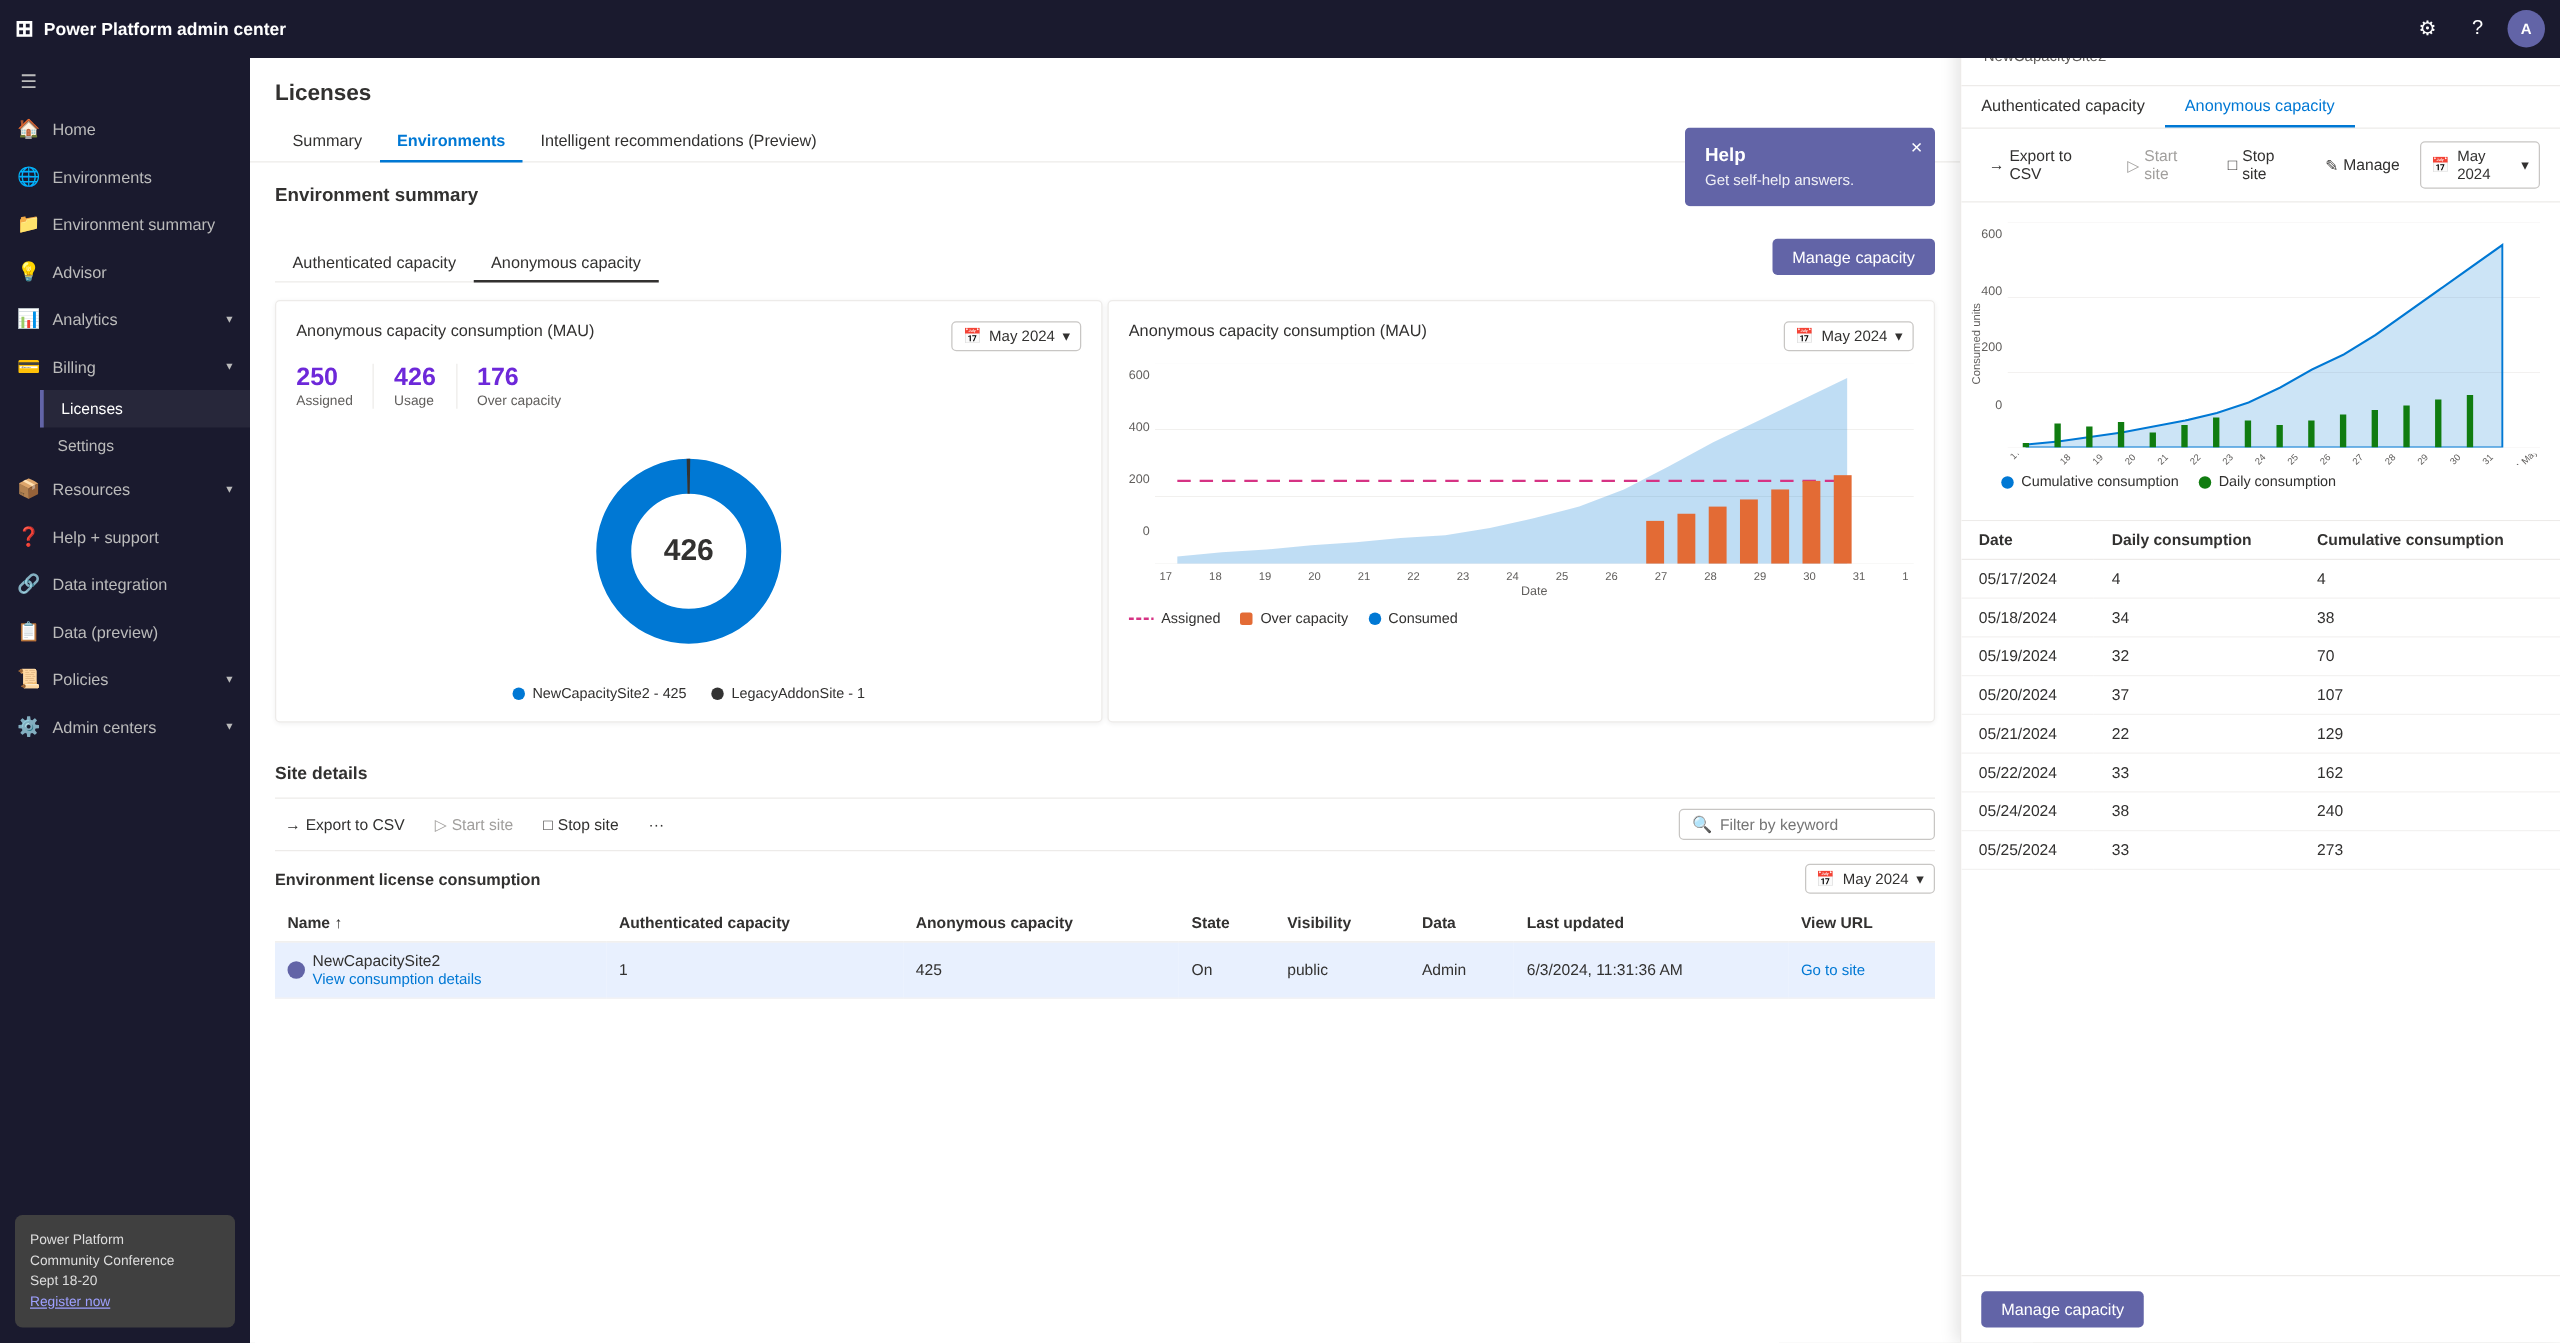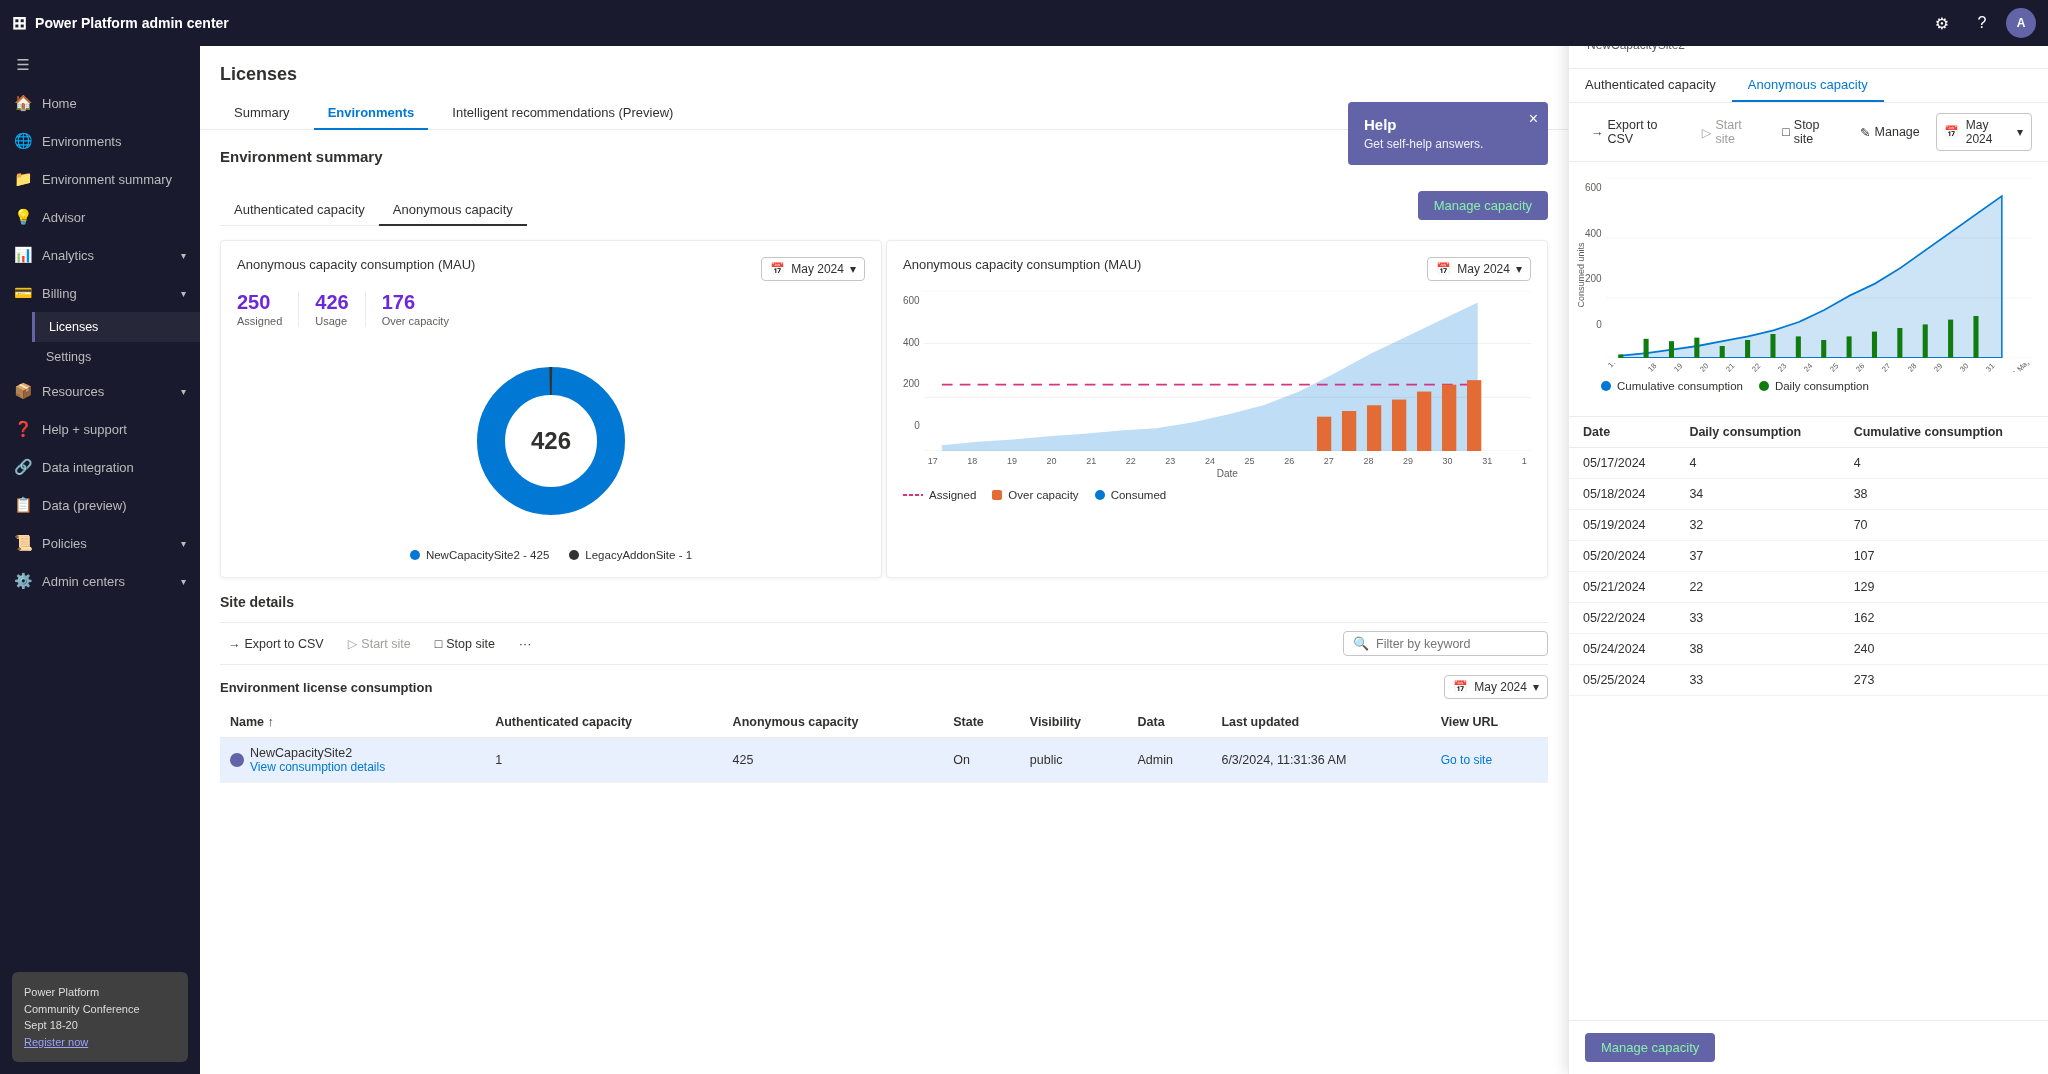--- a/index.html
+++ b/index.html
@@ -36,34 +36,34 @@
 
     
     .main {
       margin-left: 200px; margin-top: 46px; flex: 1; overflow-y: auto;
       background: white; position: relative;
     }
 
     
     .page-header { padding: 18px 20px 0; border-bottom: 1px solid #edebe9; }
     .page-title { font-size: 18px; font-weight: 600; color: #323130; margin-bottom: 12px; }
-    .tab-bar { display: flex; gap: 10px; align-items: center; }
+    .tab-bar { display: flex; gap: 0; align-items: center; }
     .tab { padding: 8px 14px; font-size: 13px; cursor: pointer; color: #323130; border-bottom: 2px solid transparent; margin-bottom: -1px; }
     .tab.active { color: #0078d4; border-bottom: 2px solid #0078d4; font-weight: 600; }
 
     .page-body { padding: 18px 20px; }
 
     
     .sub-tabs { display: flex; gap: 0; margin-bottom: 0; border-bottom: 1px solid #edebe9; }
     .sub-tab { padding: 7px 14px; font-size: 13px; cursor: pointer; color: #323130; border-bottom: 2px solid transparent; margin-bottom: -1px; }
     .sub-tab.active { color: #323130; border-bottom: 2px solid #323130; font-weight: 500; }
-    .btn-primary { background: #6264a7; color: #86efac; border: none; padding: 7px 16px; border-radius: 4px; font-size: 13px; cursor: pointer; font-weight: 500; }
-
-    
-    .cards-row { display: flex; gap: 4px; margin-bottom: 16px; }
+    .btn-primary { background: #6264a7; color: #ffffff; border: none; padding: 7px 16px; border-radius: 4px; font-size: 13px; cursor: pointer; font-weight: 500; }
+
+    
+    .cards-row { display: flex; gap: 4px; margin-bottom: 32px; }
     .card { border: 1px solid #edebe9; border-radius: 4px; background: white; flex: 1; padding: 16px; box-shadow: 0 1px 4px rgba(0,0,0,0.06); }
 
     
     .card-title-row { display: flex; justify-content: space-between; align-items: flex-start; margin-bottom: 10px; }
     .card-title { font-size: 13px; font-weight: 500; color: #323130; }
     .date-picker { display: flex; align-items: center; gap: 6px; font-size: 12px; color: #323130; border: 1px solid #c8c6c4; border-radius: 4px; padding: 4px 8px; cursor: pointer; }
 
     .stats-row { display: flex; gap: 16px; margin-bottom: 14px; }
     .stat-item { display: flex; flex-direction: column; }
     .stat-value { font-size: 20px; font-weight: 700; color: #6d28d9; }

